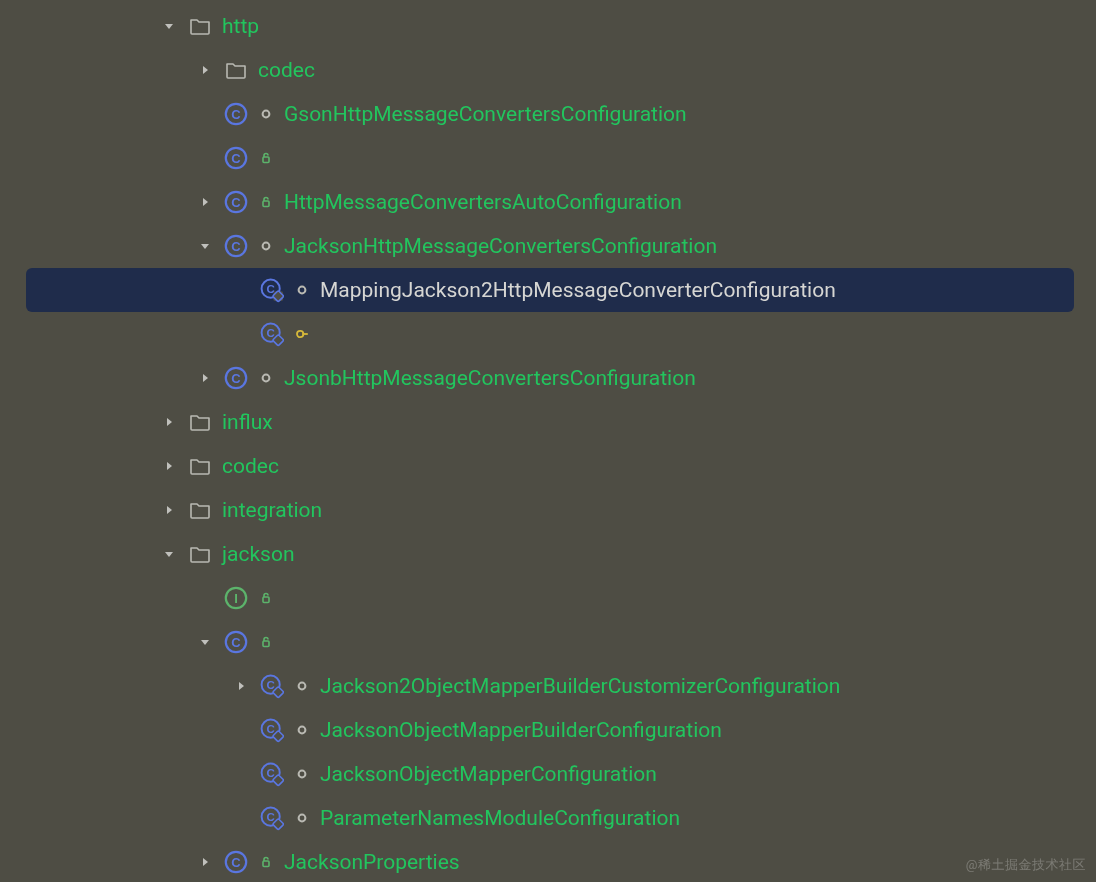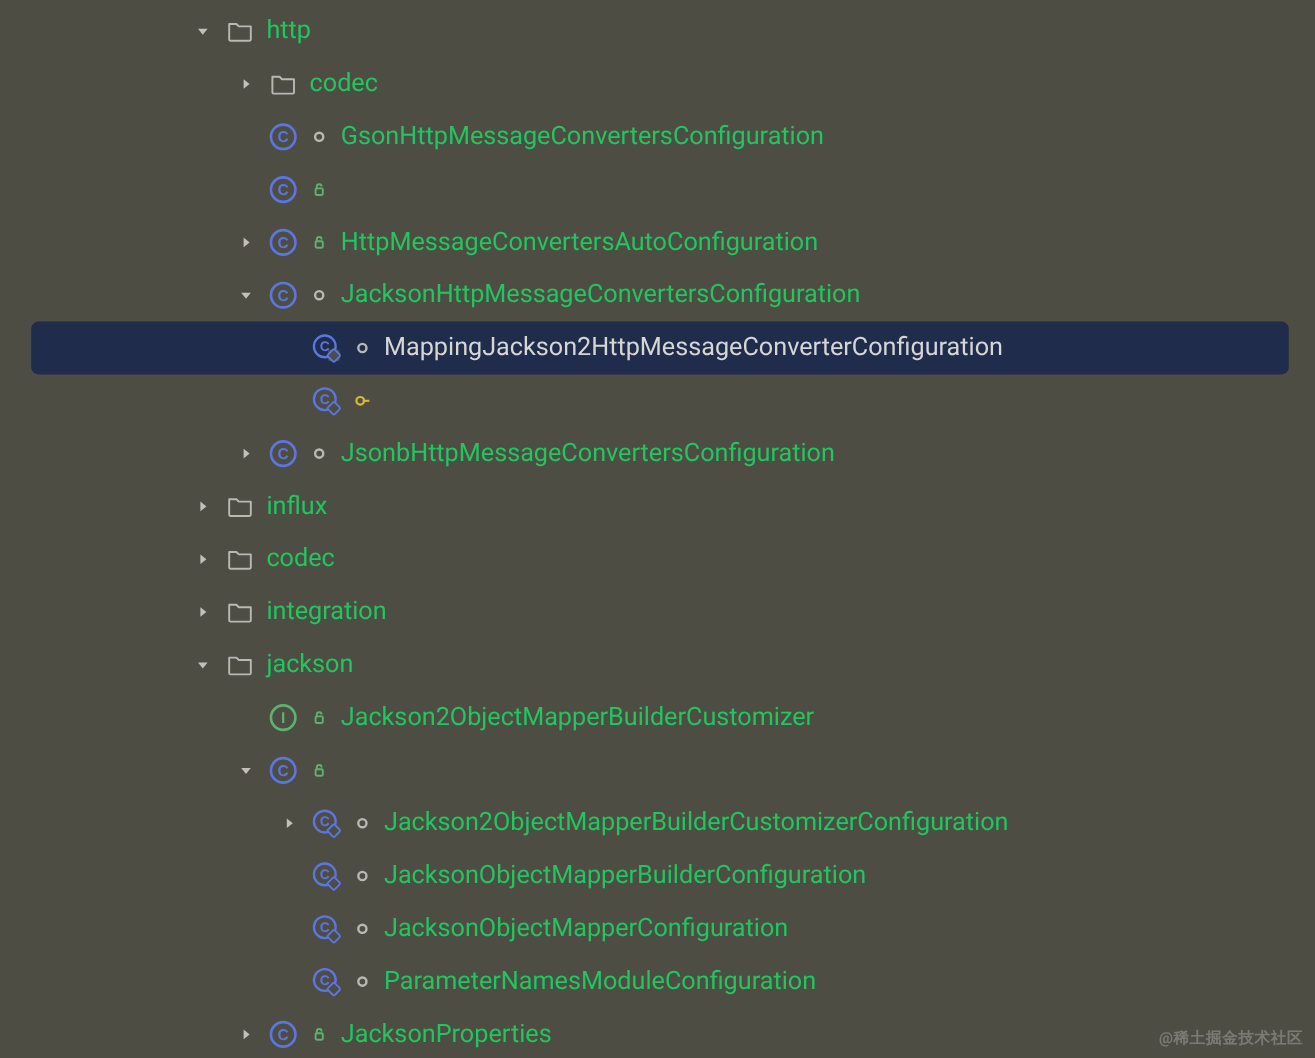--- a/index.html
+++ b/index.html
@@ -63,21 +63,20 @@
     color: #22c55e;
     font-size: 21px;
   }
   .watermark {
     position: absolute;
     right: 10px;
     bottom: 8px;
     font-size: 13px;
     color: rgba(255,255,255,0.25);
     letter-spacing: 0.5px;
-    font-weight: bold;
   }
 </style>
 </head>
 <body>
 
 <div class="tree" id="tree">
     <div class="row">
       <span class="indent" style="width: 134px;"></span>
       <span class="arrow">
   <svg width="14" height="14" viewBox="0 0 14 14">
@@ -298,21 +297,20 @@
     <circle cx="12" cy="12" r="10.2" fill="none" stroke="#5cb36b" stroke-width="2.2"></circle>
     <text x="12" y="16.5" text-anchor="middle" font-size="13" font-weight="600" fill="#5cb36b" font-family="Arial,Helvetica,sans-serif">I</text>
   </svg>
 </span>
       <span class="mod-icon">
   <svg width="14" height="14" viewBox="0 0 14 14">
     <rect x="4" y="6" width="6" height="5.5" rx="1" fill="none" stroke="#5cb36b" stroke-width="1.6"></rect>
     <path d="M5 6 V4.5 a2 2 0 0 1 4 0" fill="none" stroke="#5cb36b" stroke-width="1.6"></path>
   </svg>
 </span>
-      <span class="label">Jackson2ObjectMapperBuilderCustomizer</span>
     </div>
     <div class="row">
       <span class="indent" style="width: 170px;"></span>
       <span class="arrow">
   <svg width="14" height="14" viewBox="0 0 14 14">
           <path d="M3 5 L11 5 L7 10 Z" fill="#c0c0bc"></path>
         </svg>
 </span>
       <span class="main-icon">
   <svg width="24" height="24" viewBox="0 0 24 24">

